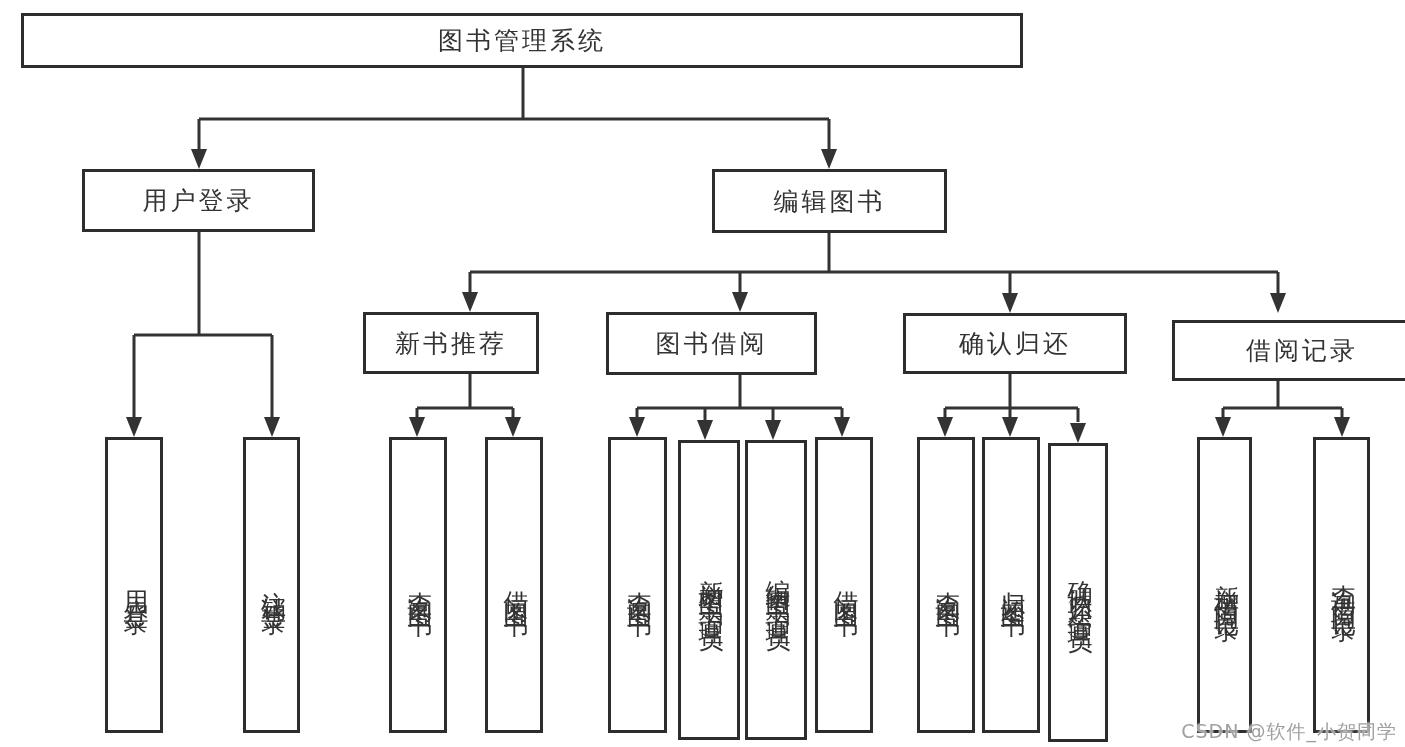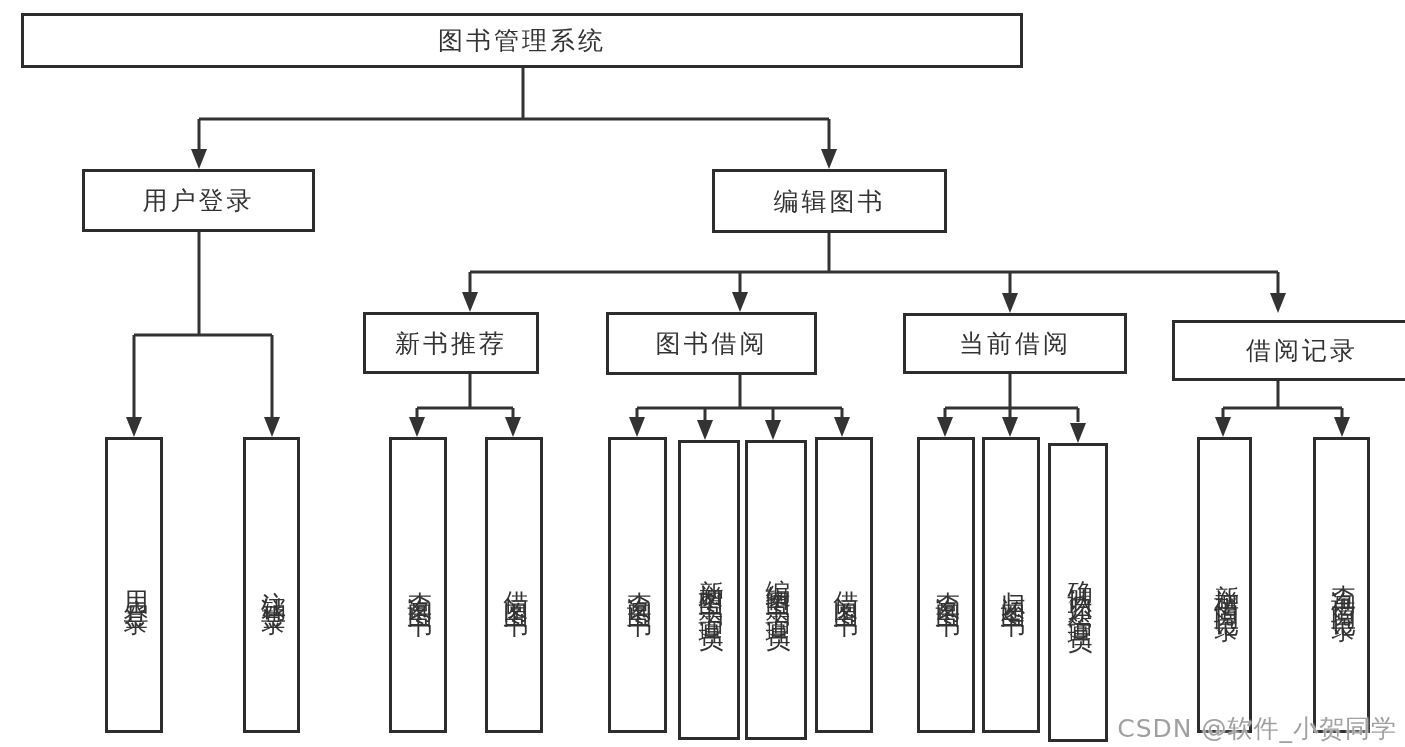--- a/index.html
+++ b/index.html
@@ -38,21 +38,21 @@
     text-orientation: mixed;
     font-size: 25px;
     letter-spacing: 7px;
     white-space: nowrap;
     color: #333333;
   }
   #watermark {
     position: absolute;
     right: 8px;
     bottom: 2px;
-    font-size: 25px;
+    font-size: 19px;
     letter-spacing: 1px;
     color: #a0a0a0;
     text-shadow: 0 0 3px #ffffff, 0 0 2px #ffffff;
     white-space: nowrap;
     z-index: 5;
     text-align: right;
   }
 </style>
 </head>
 <body>
@@ -110,21 +110,21 @@
     <span class="hlabel">编辑图书</span>
   </div>
 
   <div class="box" style="left:363px;top:312px;width:176px;height:62px">
     <span class="hlabel">新书推荐</span>
   </div>
   <div class="box" style="left:606px;top:312px;width:211px;height:63px">
     <span class="hlabel">图书借阅</span>
   </div>
   <div class="box" style="left:903px;top:313px;width:224px;height:61px">
-    <span class="hlabel">当前借阅</span>
+    <span class="hlabel">确认归还</span>
   </div>
   <div class="box" style="left:1172px;top:320px;width:260px;height:61px">
     <span class="hlabel">借阅记录</span>
   </div>
 
   <div class="box" style="left:105px;top:437px;width:58px;height:296px">
     <span class="vlabel">用户登录</span>
   </div>
   <div class="box" style="left:243px;top:437px;width:57px;height:296px">
     <span class="vlabel">注销登录</span>

